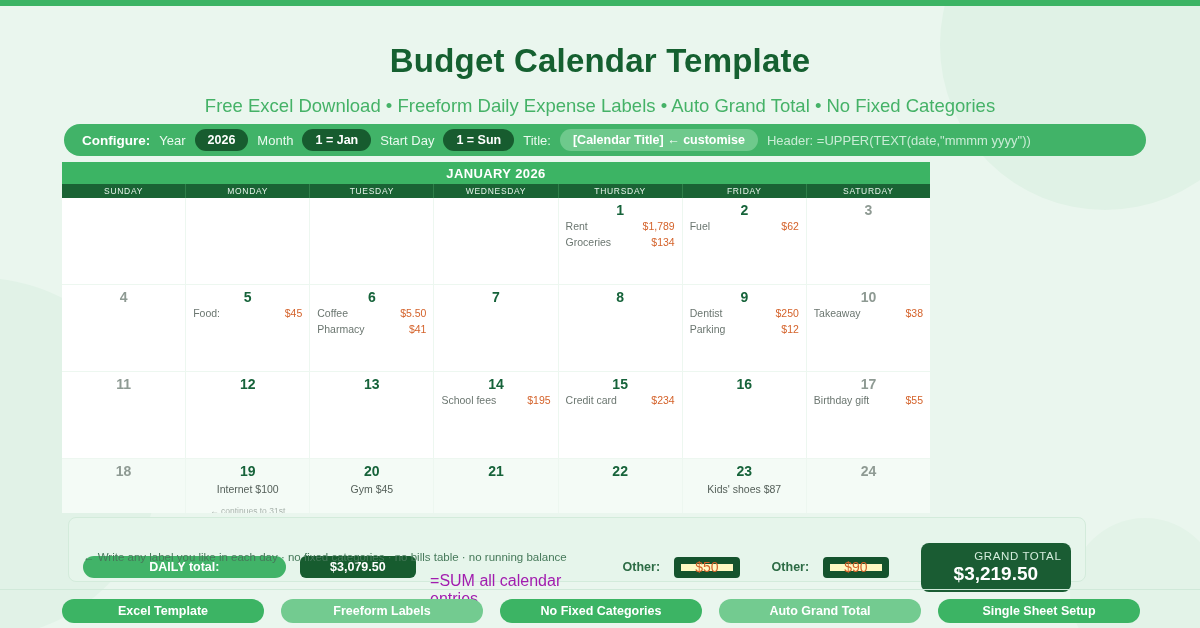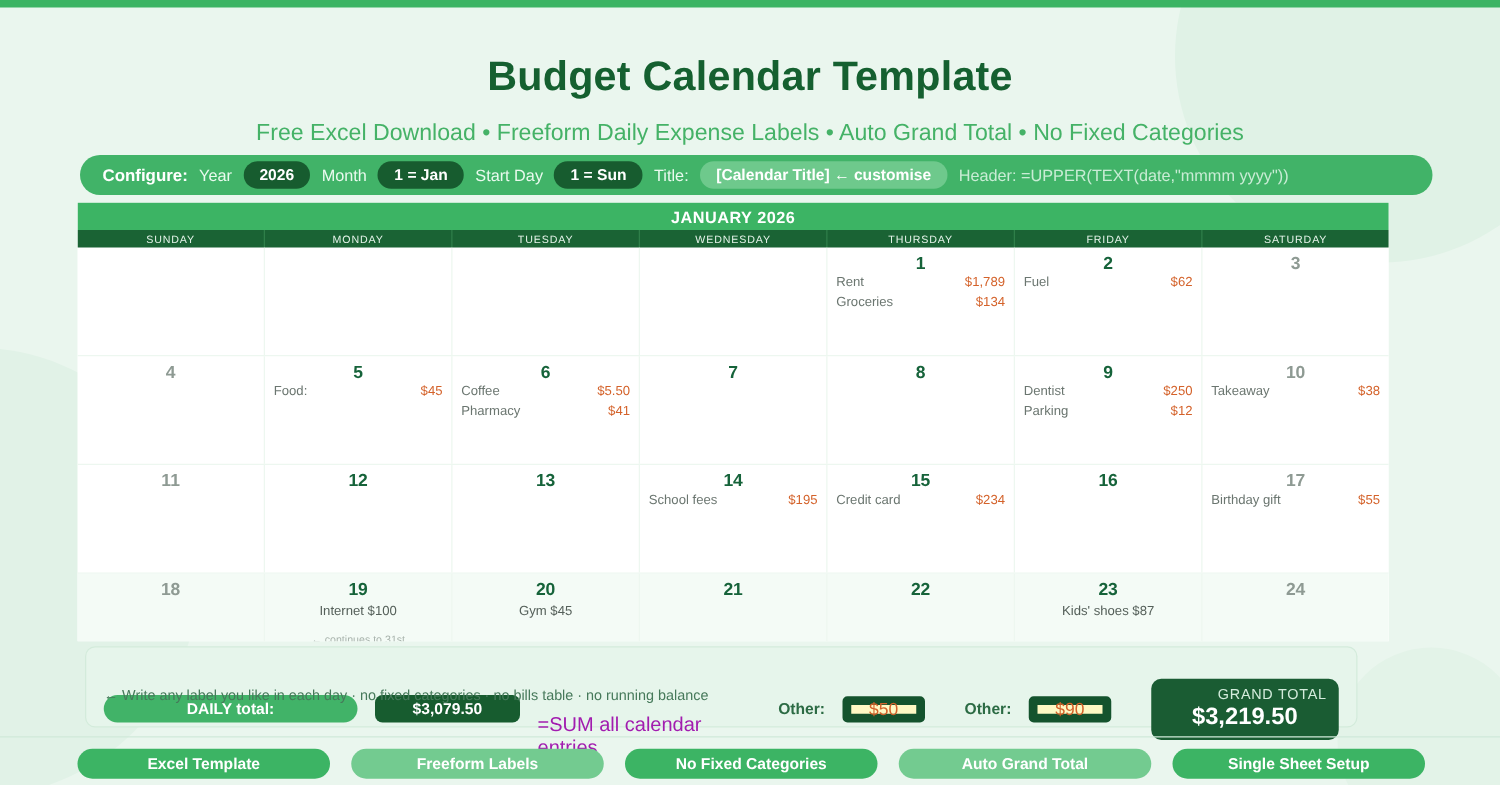--- a/index.html
+++ b/index.html
@@ -63,21 +63,21 @@
   .chip-pale {
     background:#6ec98c; color:#ffffff;
     font-size:12.5px; font-weight:bold;
     padding:4px 13px; border-radius:11px;
   }
   #configure-formula { color:#c9ecd5; font-size:13px; }
 
   
   #calendar {
     position:absolute; left:62px; top:162px;
-    width:1049px; height:351px;
+    width:868px; height:351px;
     background:#ffffff; overflow:hidden;
   }
   #month-header {
     height:22px; background:#3cb464; color:#ffffff;
     font-size:13px; font-weight:bold; letter-spacing:.4px;
     display:flex; align-items:center; justify-content:center;
   }
   #weekday-row { display:flex; height:14px; background:#1a6334; }
   .weekday {
     flex:1; color:#e6f4ea; font-size:8.5px; letter-spacing:.7px;

